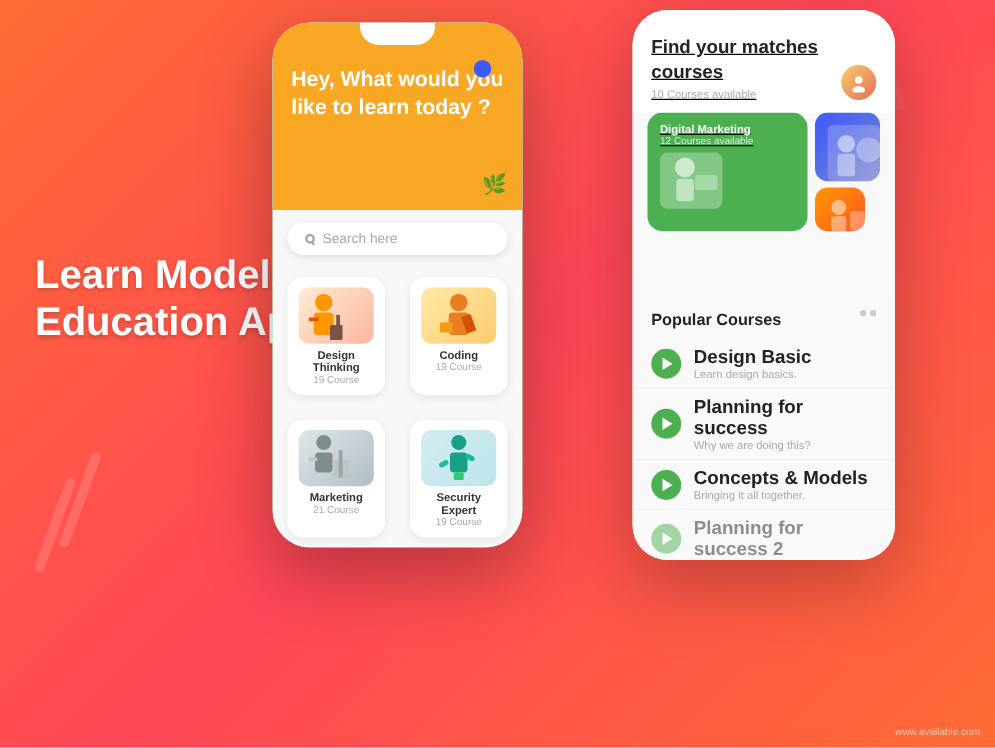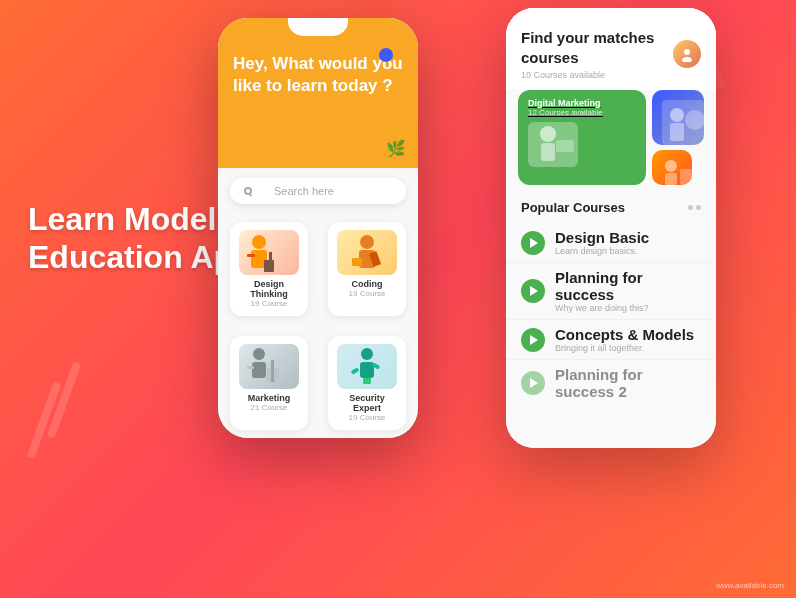--- a/index.html
+++ b/index.html
@@ -78,21 +78,21 @@
       line-height: 1.3;
       margin-top: 10px;
     }
     .phone-left-search {
       margin: 10px 12px;
       background: white;
       border-radius: 20px;
       padding: 7px 14px;
       display: flex;
       align-items: center;
-      gap: 22px;
+      gap: 6px;
       font-size: 11px;
       color: #aaa;
       box-shadow: 0 2px 8px rgba(0,0,0,0.1);
     }
     .phone-categories {
       display: grid;
       grid-template-columns: 1fr 1fr;
       gap: 20px;
       padding: 8px 12px;
     }
@@ -150,21 +150,22 @@
       width: 100%;
       height: 100%;
       background: #f9f9f9;
       overflow: hidden;
     }
     .phone-right-header {
       background: white;
       padding: 20px 15px 10px;
       display: flex;
       justify-content: space-between;
-      align-items: center;
+      align-items: flex-end;
+      text-decoration: underline;
     }
     .phone-right-title {
       font-size: 15px;
       font-weight: 700;
       color: #222;
       line-height: 1.3;
     }
     .phone-right-subtitle {
       font-size: 9px;
       color: #aaa;
@@ -223,22 +224,23 @@
       width: 40px;
       border-radius: 10px;
       background: linear-gradient(135deg, #ff9800, #ff5722);
       overflow: hidden;
     }
 
     
     .popular-header {
       display: flex;
       justify-content: space-between;
-      align-items: center;
+      align-items: flex-start;
       padding: 5px 15px 8px;
+      margin-top: 48px;
     }
     .popular-title {
       font-size: 13px;
       font-weight: 700;
       color: #222;
     }
     .popular-dots {
       display: flex; gap: 3px;
     }
     .pdot { width: 5px; height: 5px; border-radius: 50%; background: #ccc; }

